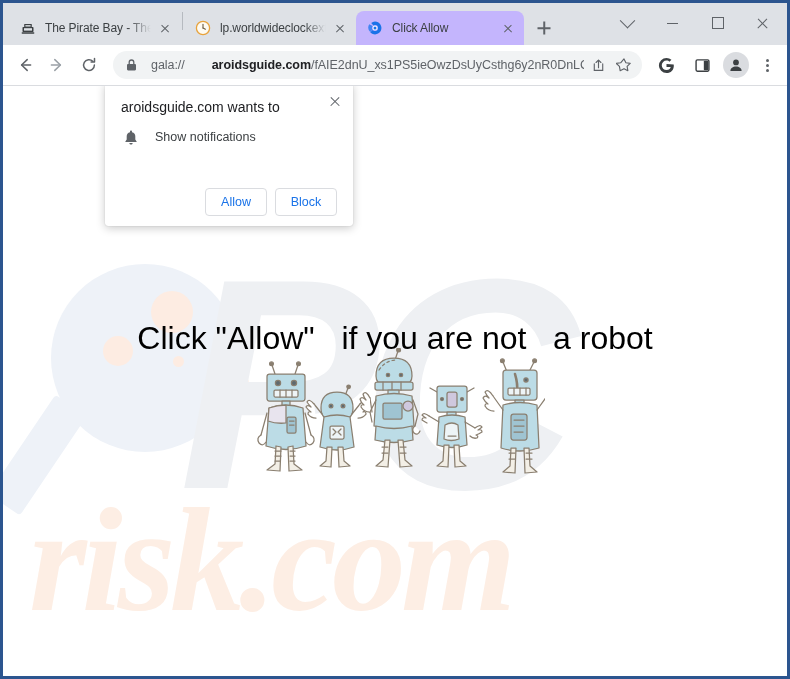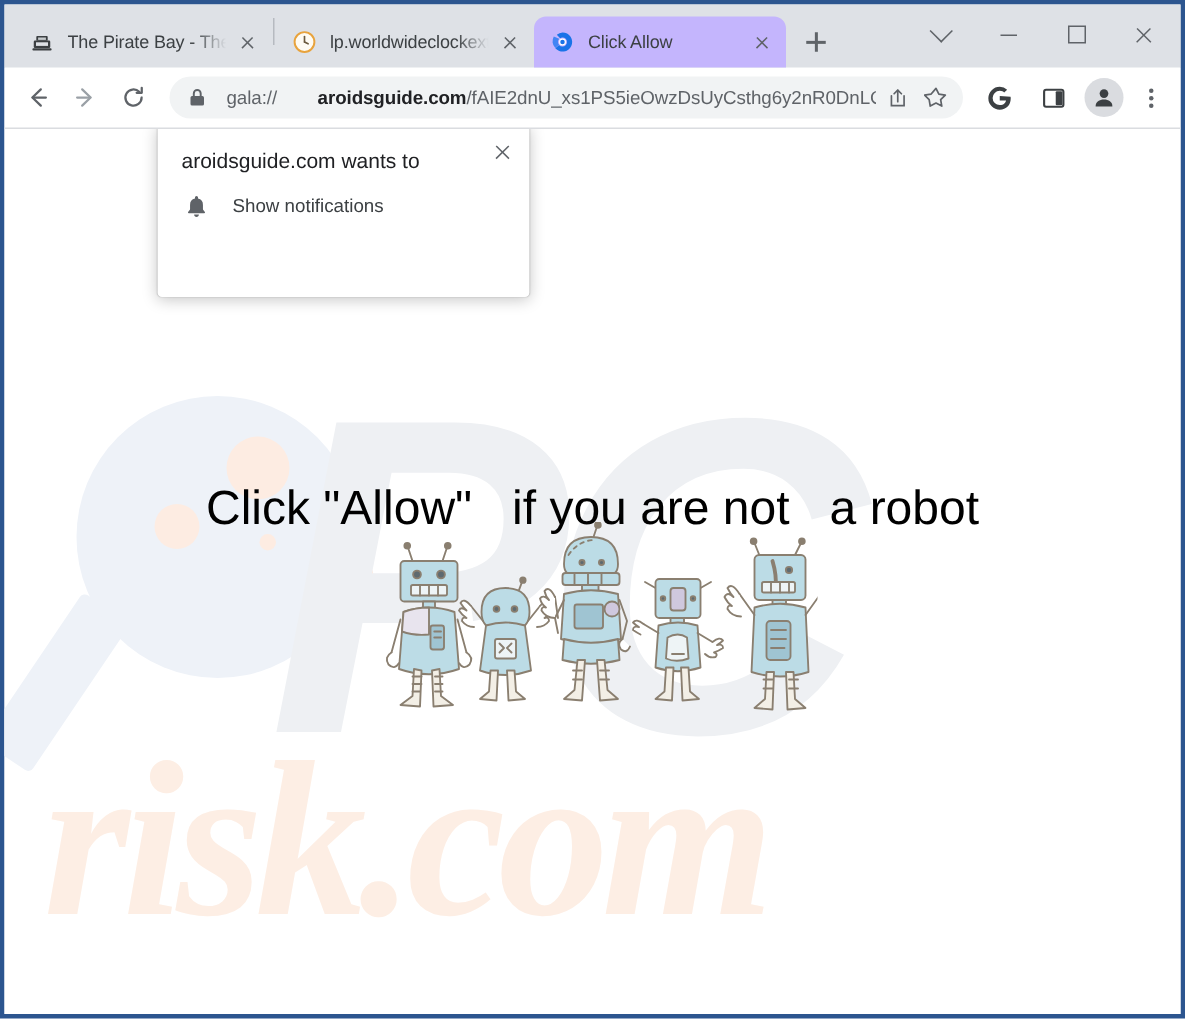--- a/index.html
+++ b/index.html
@@ -649,16 +649,20 @@
       <div class="perm-title">aroidsguide.com wants to</div>
       <div class="perm-row">
         <span class="bell">
           <svg width="16" height="17" viewBox="0 0 16 17">
             <path d="M8 1.6c-.6 0-1 .5-1 1v.7A4.3 4.3 0 0 0 3.7 7.6v3L2.4 12.4c-.2.3 0 .7.4.7h10.4c.4 0 .6-.4.4-.7L12.3 10.6v-3A4.3 4.3 0 0 0 9 3.3v-.7c0-.5-.4-1-1-1z" fill="#5f6368"></path>
             <path d="M6.4 14c0 .9.7 1.6 1.6 1.6s1.6-.7 1.6-1.6z" fill="#5f6368"></path>
           </svg>
         </span>
         <span class="perm-row-label">Show notifications</span>
       </div>
+      <div class="perm-actions">
+        <button class="perm-btn">Allow</button>
+        <button class="perm-btn">Block</button>
+      </div>
     </div>
 
   </div>
 </div>
 
 </body></html>

